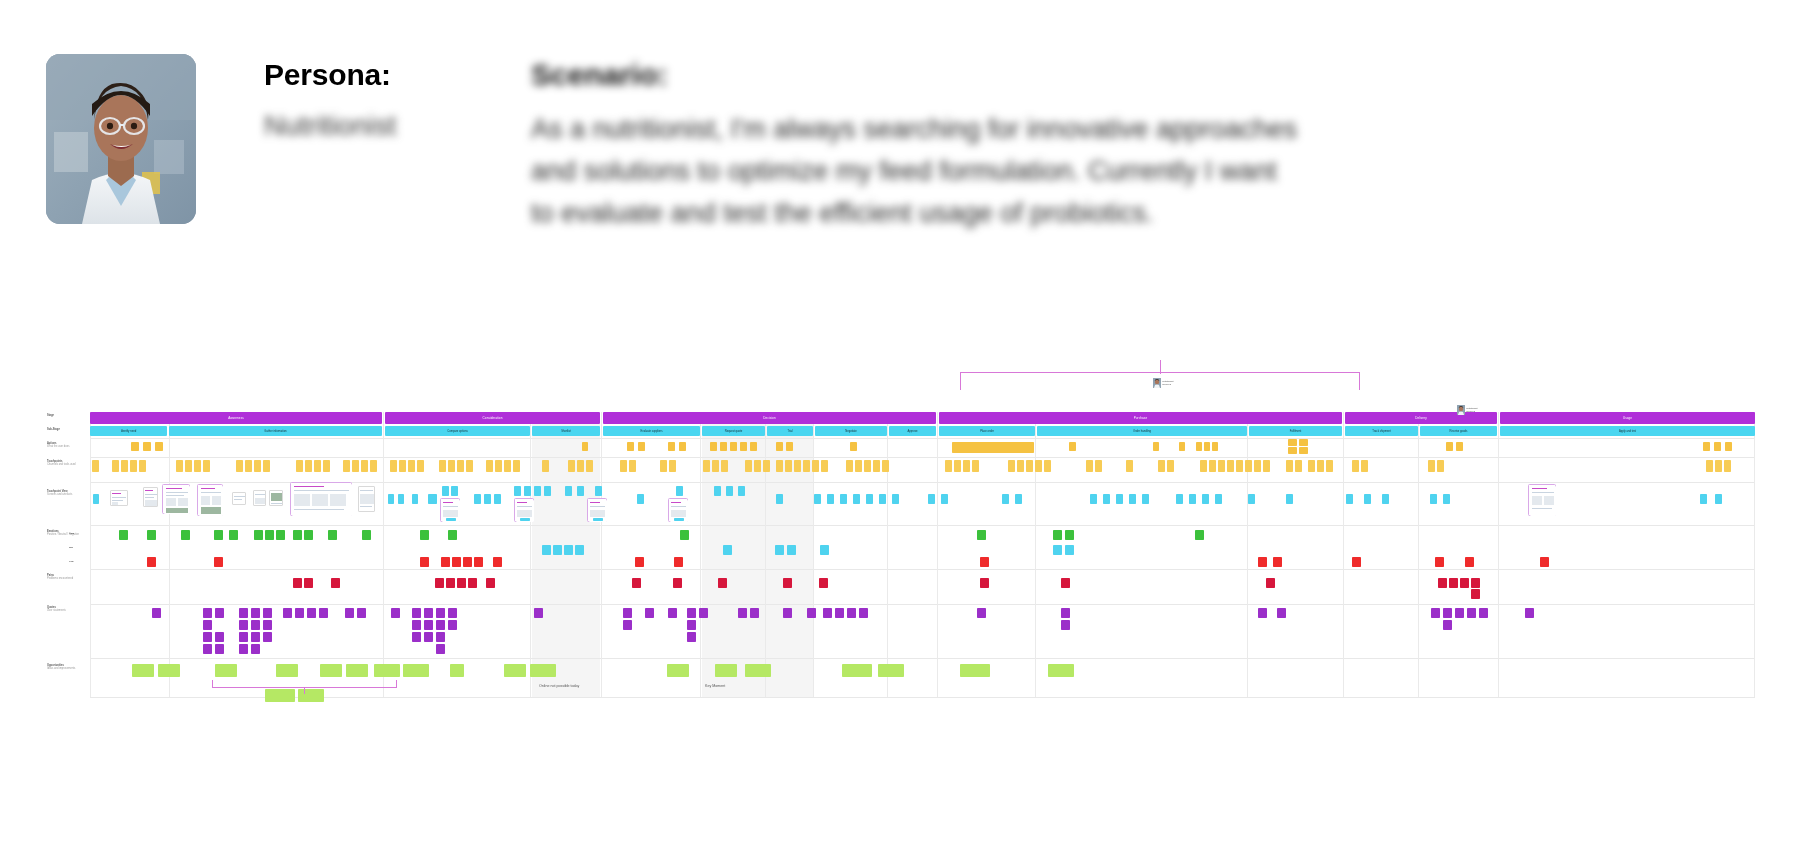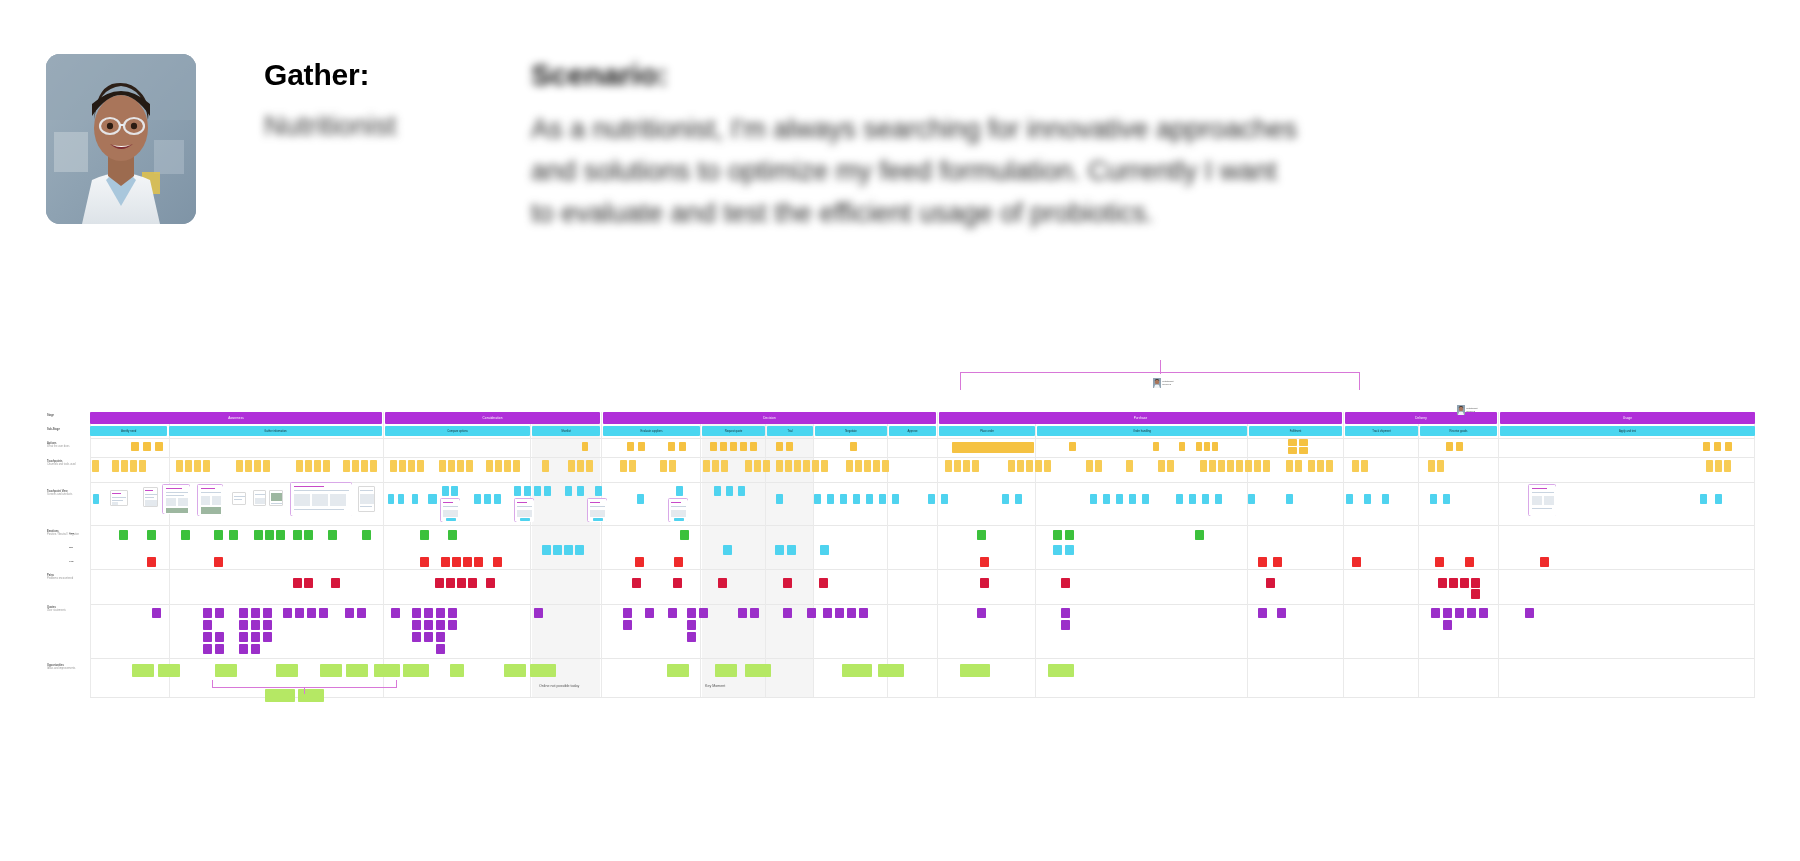--- a/index.html
+++ b/index.html
@@ -276,21 +276,21 @@
       <ellipse cx="64" cy="72" rx="10" ry="8" fill="none" stroke="#e9eef2" stroke-width="2.2" opacity=".92"></ellipse>
       <ellipse cx="88" cy="72" rx="10" ry="8" fill="none" stroke="#e9eef2" stroke-width="2.2" opacity=".92"></ellipse>
       <line x1="74" y1="71" x2="78" y2="71" stroke="#e9eef2" stroke-width="2"></line>
       <ellipse cx="64" cy="72" rx="3.1" ry="3.3" fill="#2b1b12"></ellipse>
       <ellipse cx="88" cy="72" rx="3.1" ry="3.3" fill="#2b1b12"></ellipse>
       <path d="M64 90 Q75 100 87 90 Q75 96 64 90 Z" fill="#7e2e33"></path>
       <path d="M66 91 Q75 95 85 91 Q75 93 66 91 Z" fill="#fdfdfd"></path>
     </svg>
   </div>
 
-  <div class="persona-label">Gather:</div>
+  <div class="persona-label">Persona:</div>
   <div class="persona-value">Nutritionist</div>
   <div class="scenario-label">Scenario:</div>
   <div class="scenario-text">As a nutritionist, I'm always searching for innovative approaches and solutions to optimize my feed formulation. Currently I want to evaluate and test the efficient usage of probiotics.</div>
 </div>
 
 <div class="map">
   <div class="map-canvas">
 
     <div class="row-labels">
       <div class="row-label" style="top:2px"><span>Stage</span></div>

